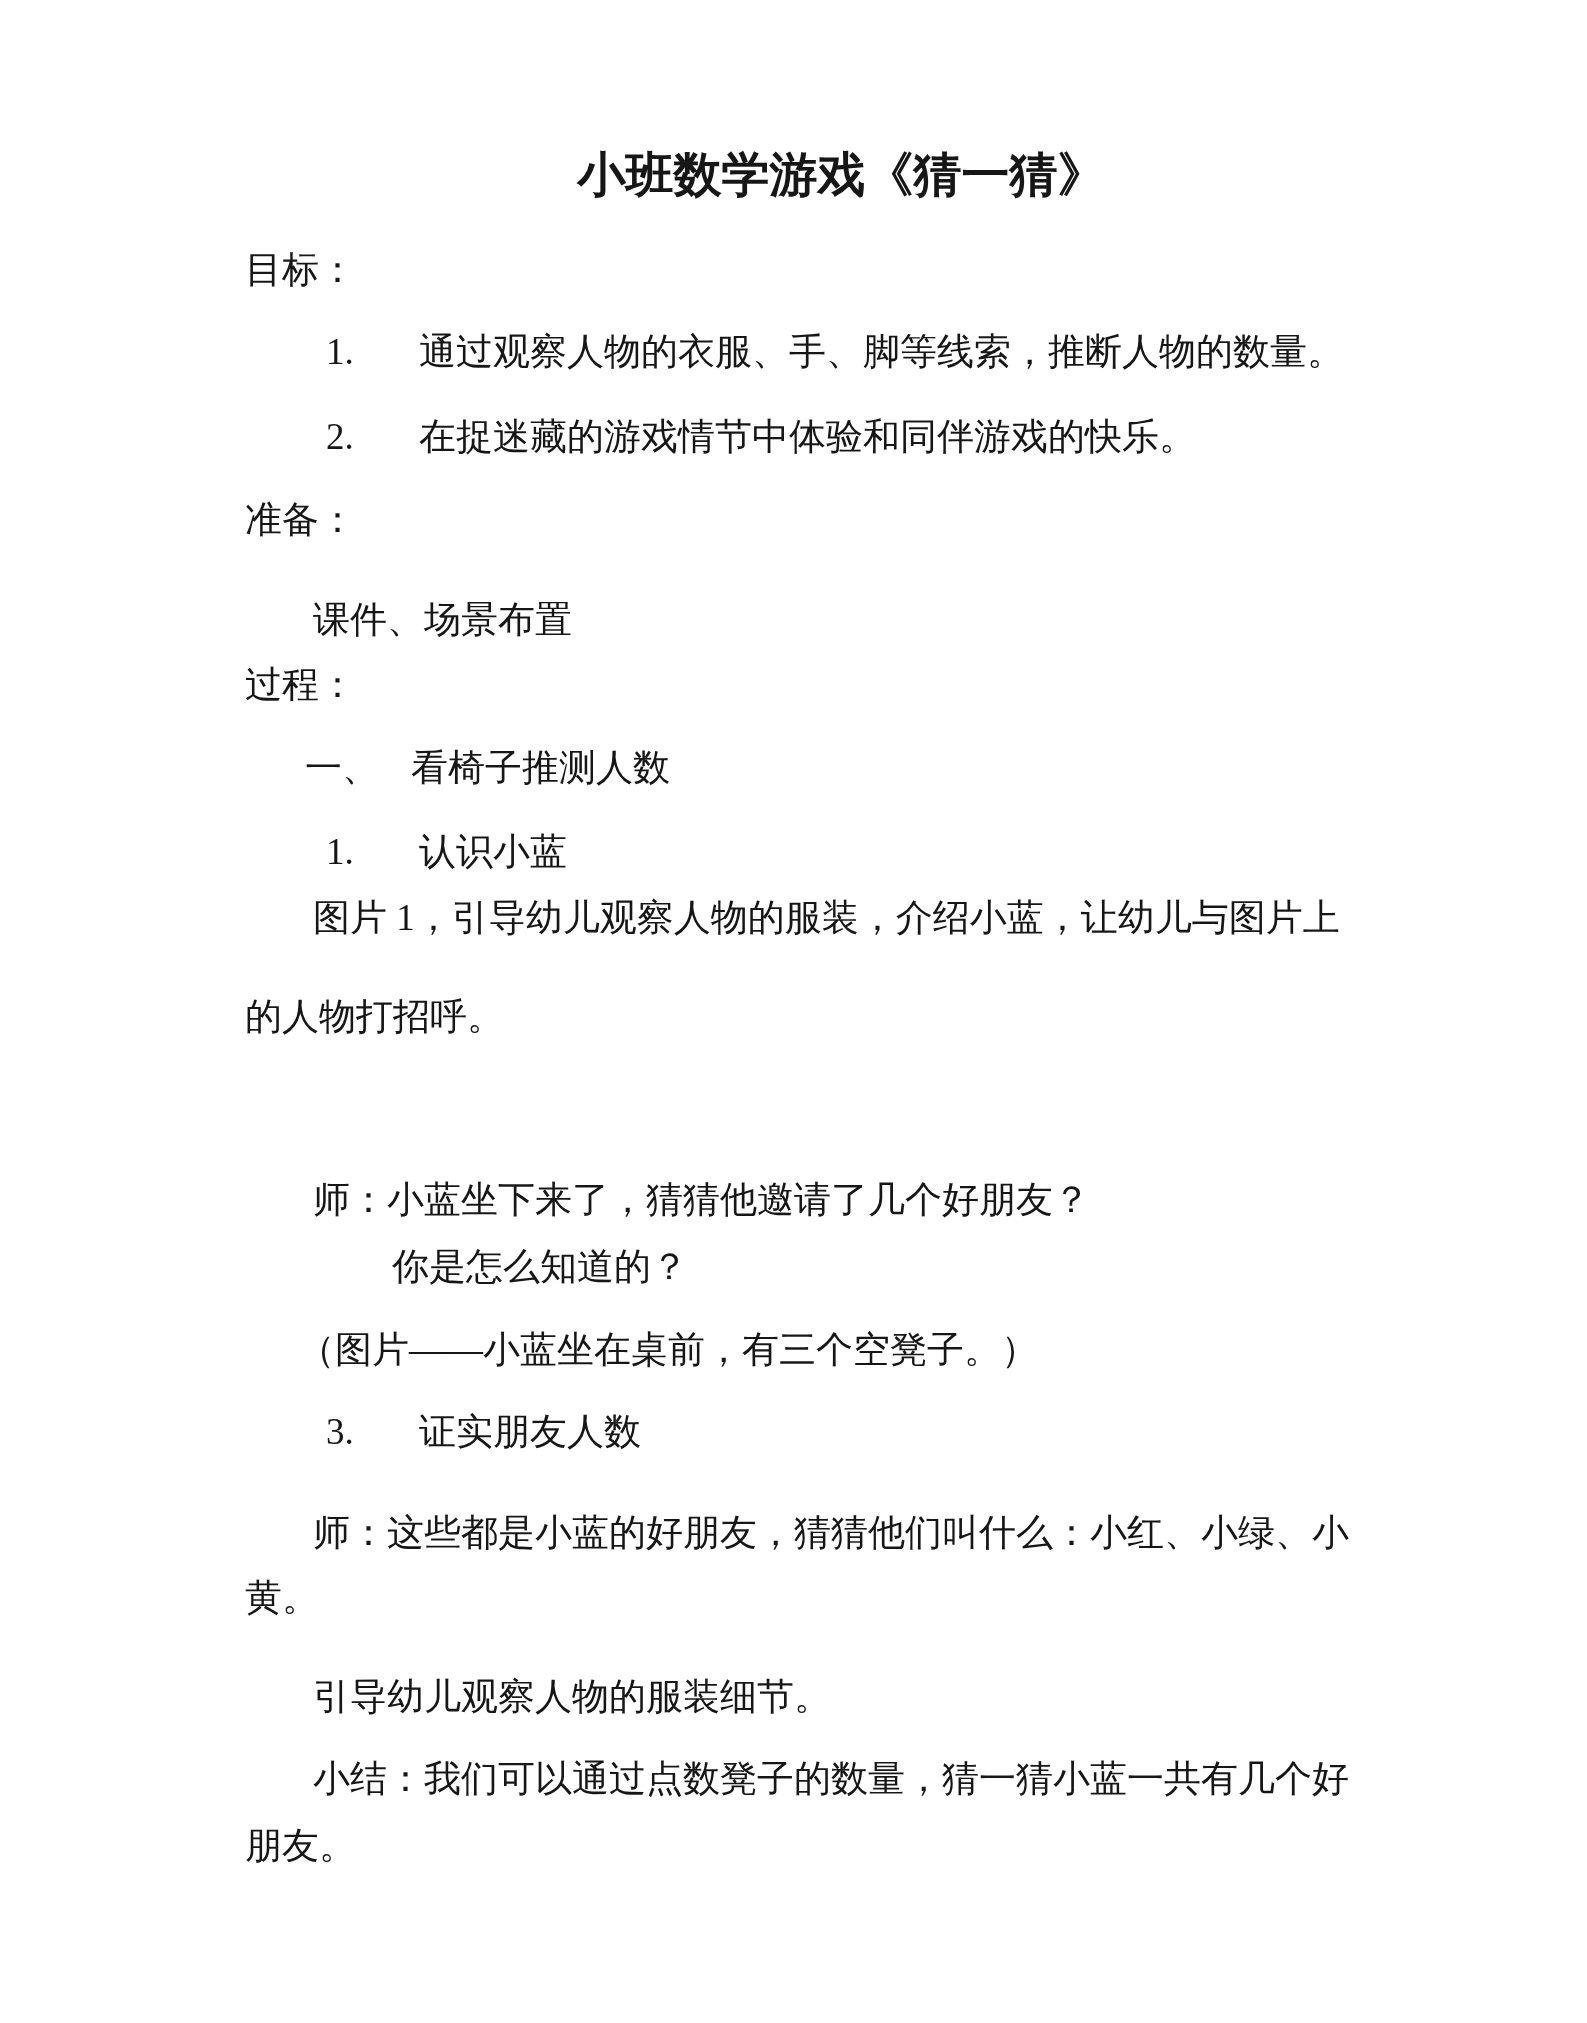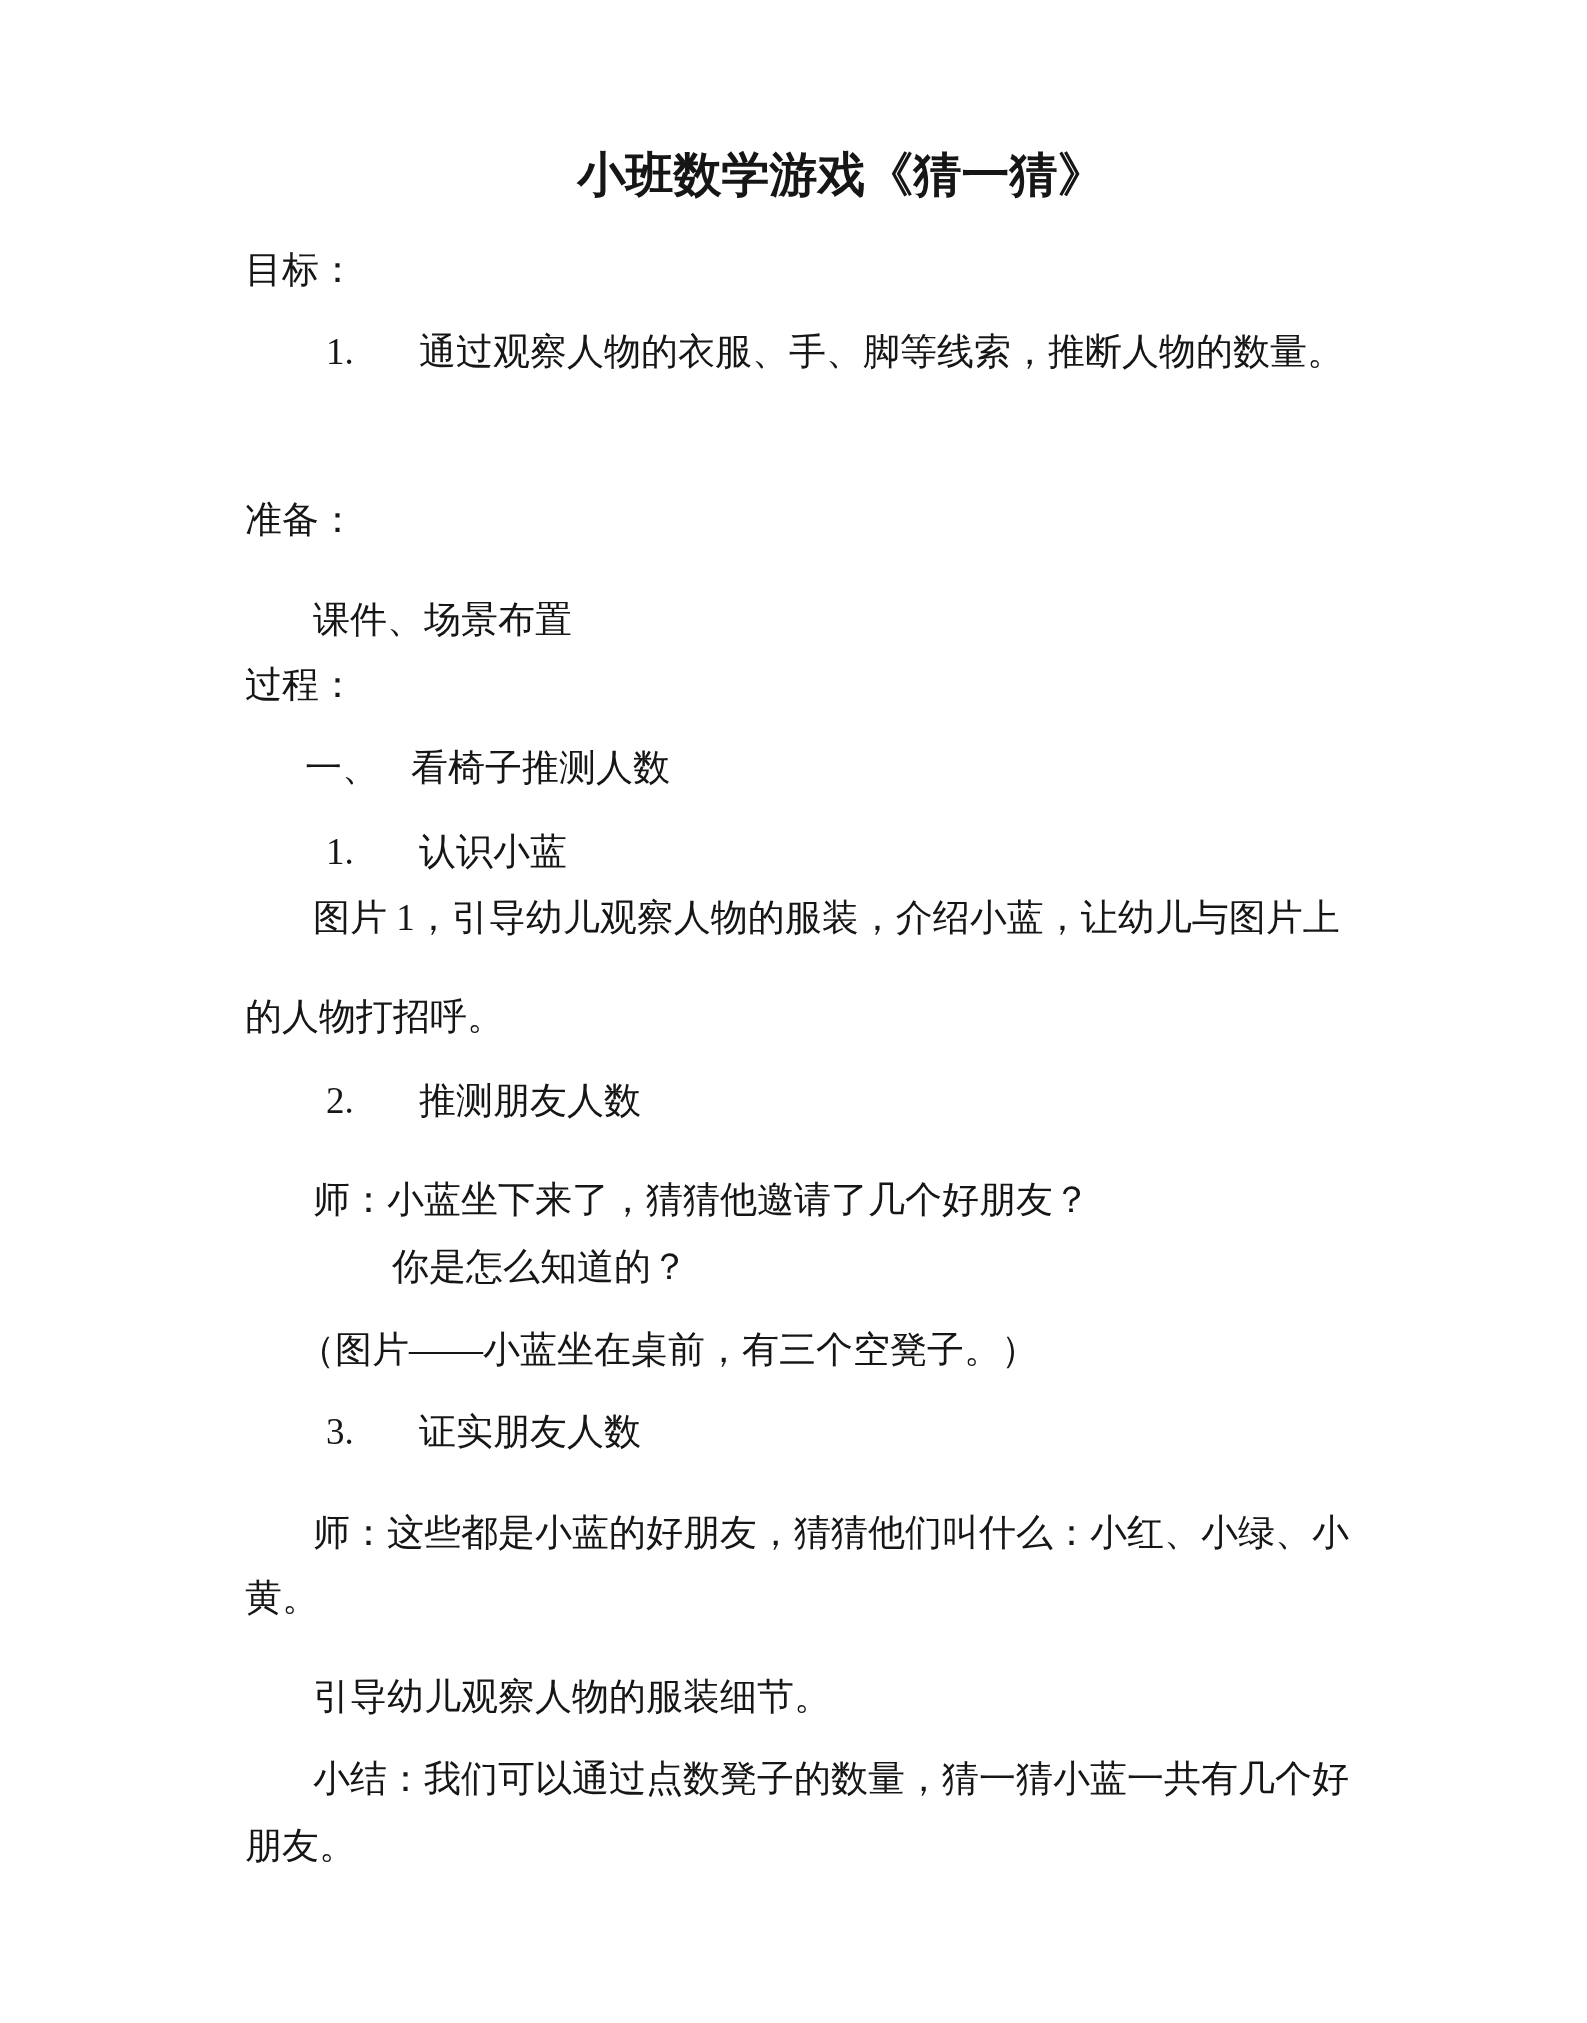--- a/index.html
+++ b/index.html
@@ -48,36 +48,36 @@
 <body>
 
 <div class="page">
 
   <div class="doc-title">小班数学游戏《猜一猜》</div>
 
   <div class="line margin" style="top:248px">目标：</div>
 
   <div class="line list" style="top:330px"><span class="num">1.</span><span>通过观察人物的衣服、手、脚等线索，推断人物的数量。</span></div>
 
+  <div class="line list" style="top:415px"><span class="num">2.</span><span>在捉迷藏的游戏情节中体验和同伴游戏的快乐。</span></div>
 
   <div class="line margin" style="top:498px">准备：</div>
 
   <div class="line para" style="top:582px">课件、场景布置</div>
 
   <div class="line margin" style="top:663px">过程：</div>
 
   <div class="line list1" style="top:746px"><span class="num">一、</span><span>看椅子推测人数</span></div>
 
   <div class="line list" style="top:830px"><span class="num">1.</span><span>认识小蓝</span></div>
 
   <div class="line para" style="top:880px">图片 1，引导幼儿观察人物的服装，介绍小蓝，让幼儿与图片上</div>
 
   <div class="line margin" style="top:995px">的人物打招呼。</div>
 
-  <div class="line list" style="top:1079px"><span class="num">2.</span><span>推测朋友人数</span></div>
 
   <div class="line para" style="top:1162px">师：小蓝坐下来了，猜猜他邀请了几个好朋友？</div>
 
   <div class="line deep" style="top:1245px">你是怎么知道的？</div>
 
   <div class="line paren" style="top:1328px">（图片——小蓝坐在桌前，有三个空凳子。）</div>
 
   <div class="line list" style="top:1410px"><span class="num">3.</span><span>证实朋友人数</span></div>
 
   <div class="line para" style="top:1495px">师：这些都是小蓝的好朋友，猜猜他们叫什么：小红、小绿、小</div>

